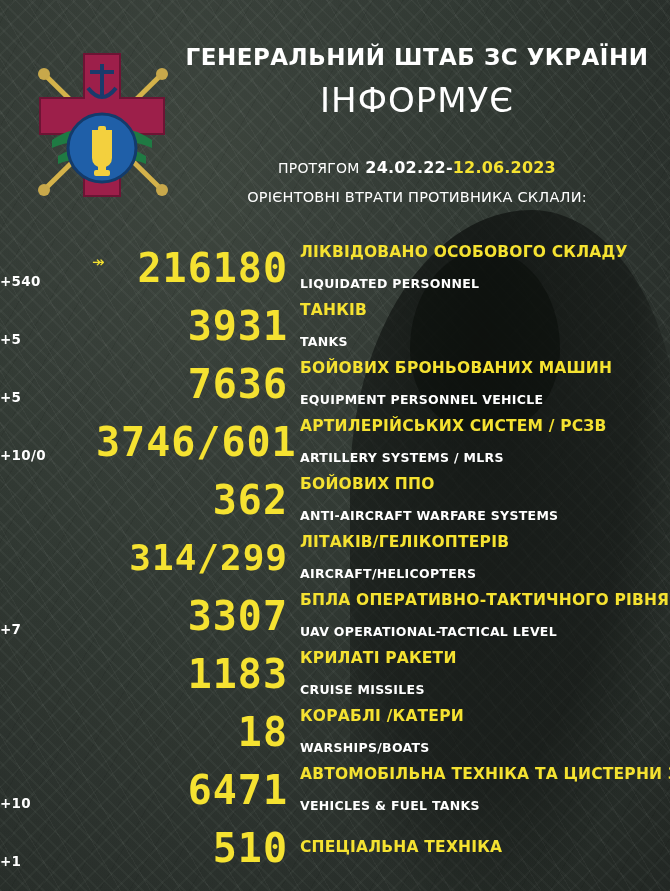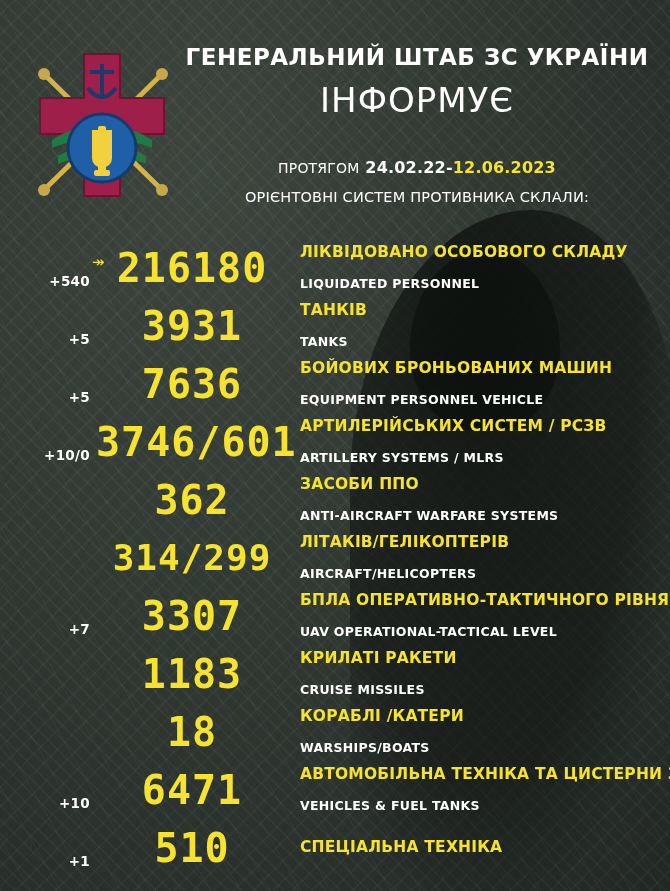--- a/index.html
+++ b/index.html
@@ -102,33 +102,32 @@
   }
   .row {
     display: flex;
     align-items: center;
     height: 58px;
     position: relative;
   }
   .delta {
     width: 96px;
     flex: 0 0 96px;
-    text-align: right;
     color: #ffffff;
     font-size: 13.5px;
     font-weight: bold;
     padding-right: 6px;
     align-self: flex-end;
     padding-bottom: 8px;
     letter-spacing: 0.3px;
   }
   .num {
     width: 200px;
     flex: 0 0 200px;
-    text-align: center;
+    text-align: right;
     color: #f5e231;
     font-size: 40px;
     font-weight: bold;
     line-height: 0.95;
     letter-spacing: 1px;
     font-family: "DejaVu Sans Mono", monospace;
     padding-right: 8px;
     white-space: nowrap;
   }
   .num.small { font-size: 36px; }
@@ -207,21 +206,21 @@
         </g>
       </svg>
     </div>
     <div class="head-text">
       <div class="title1">ГЕНЕРАЛЬНИЙ ШТАБ ЗС УКРАЇНИ</div>
       <div class="title2">ІНФОРМУЄ</div>
       <div class="period">
         <span class="lbl">ПРОТЯГОМ</span>
         <span>24.02.22-</span><span class="accent">12.06.2023</span>
       </div>
-      <div class="subline">ОРІЄНТОВНІ СИСТЕМ ПРОТИВНИКА СКЛАЛИ:</div>
+      <div class="subline">ОРІЄНТОВНІ ВТРАТИ ПРОТИВНИКА СКЛАЛИ:</div>
     </div>
   </div>
 
   <div class="rows">
 
     <div class="row">
       <span class="arrow">↠</span>
       <div class="delta">+540</div>
       <div class="num">216180</div>
       <div class="labels">
@@ -254,21 +253,21 @@
       <div class="labels">
         <div class="lab-ua">АРТИЛЕРІЙСЬКИХ СИСТЕМ / РСЗВ</div>
         <div class="lab-en">ARTILLERY SYSTEMS / MLRS</div>
       </div>
     </div>
 
     <div class="row">
       <div class="delta"></div>
       <div class="num">362</div>
       <div class="labels">
-        <div class="lab-ua">ЗАСОБИ ППО</div>
+        <div class="lab-ua">БОЙОВИХ ППО</div>
         <div class="lab-en">ANTI-AIRCRAFT WARFARE SYSTEMS</div>
       </div>
     </div>
 
     <div class="row">
       <div class="delta"></div>
       <div class="num small">314/299</div>
       <div class="labels">
         <div class="lab-ua">ЛІТАКІВ/ГЕЛІКОПТЕРІВ</div>
         <div class="lab-en">AIRCRAFT/HELICOPTERS</div>

